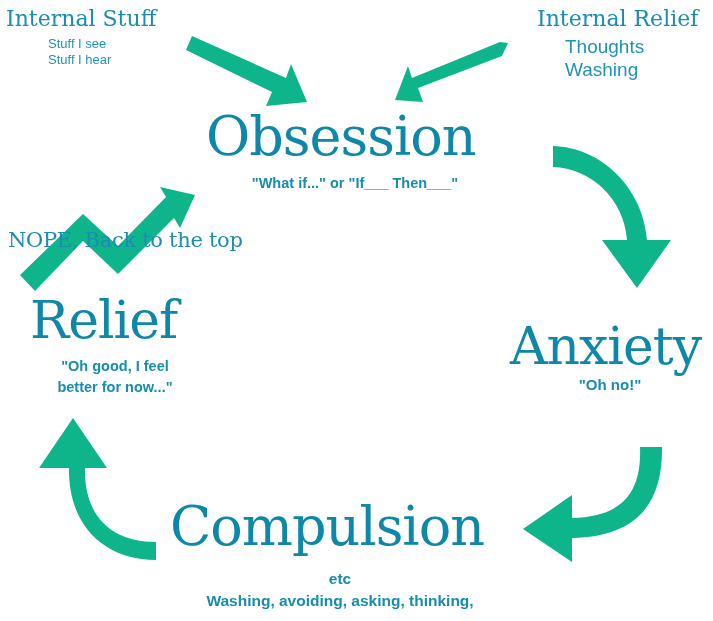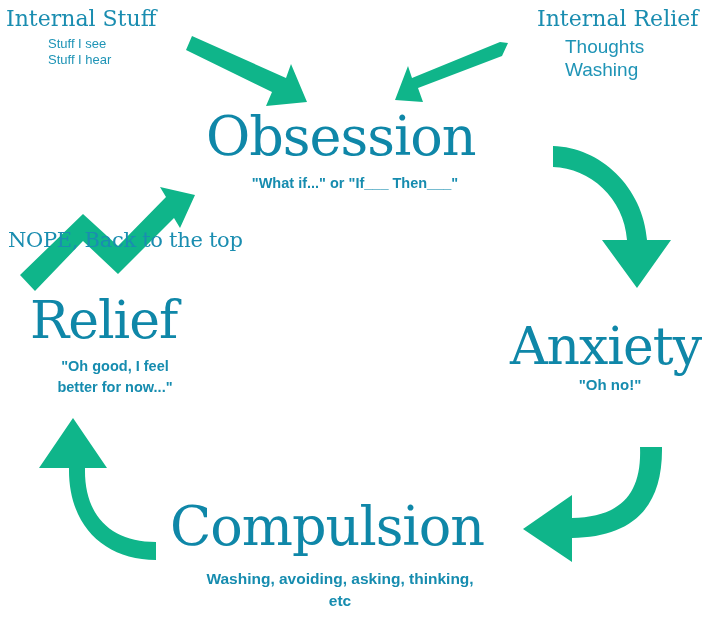--- a/index.html
+++ b/index.html
@@ -101,15 +101,15 @@
 <div class="abs bold-sub" style="left:20px; top:356px; width:190px; font-size:14.5px; line-height:1.45;">
   <div>"Oh good, I feel</div>
   <div>better for now..."</div>
 </div>
 
 <div class="abs serif-title" style="left:510px; top:320px; font-size:52px; letter-spacing:-1px;">Anxiety</div>
 <div class="abs bold-sub" style="left:560px; top:376px; width:100px; font-size:15px;">"Oh no!"</div>
 
 <div class="abs serif-title" style="left:170px; top:500px; font-size:54px; letter-spacing:-1px;">Compulsion</div>
 <div class="abs bold-sub" style="left:150px; top:568px; width:380px; font-size:15.5px; line-height:1.45;">
+  <div>etc</div>
   <div>Washing, avoiding, asking, thinking,</div>
-  <div>etc</div>
 </div>
 
 </body></html>

